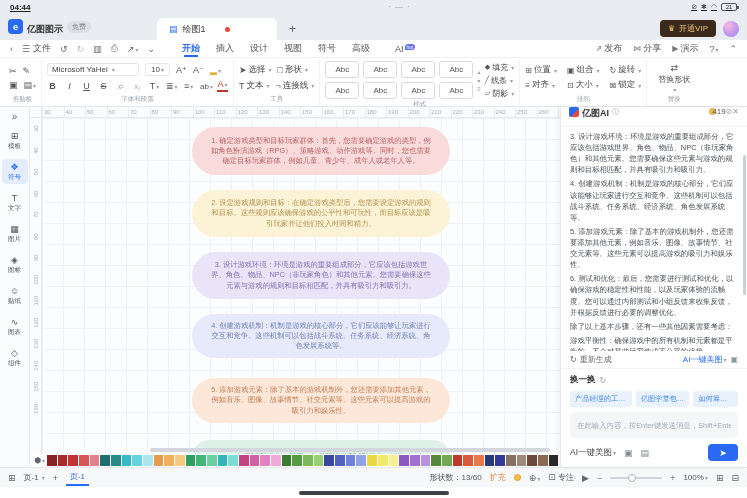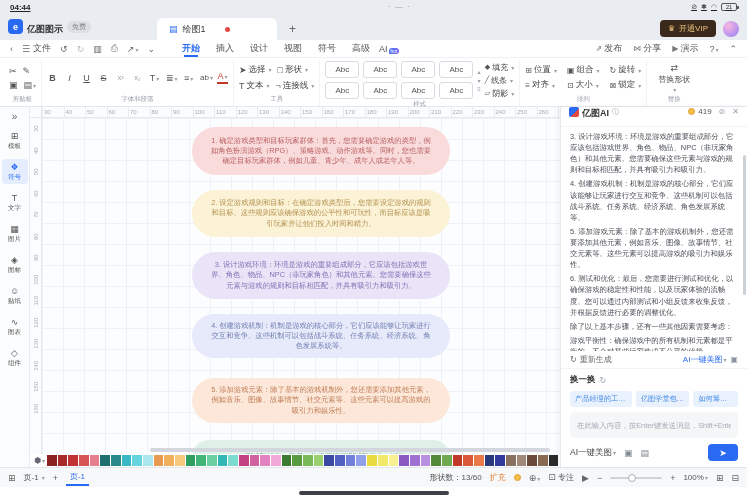--- a/index.html
+++ b/index.html
@@ -36,21 +36,21 @@
 
   
   .menubar { height:18px; background:#fff; display:flex; align-items:center; padding:0 10px; gap:9px;
              font-size:9px; color:#555; border-bottom:1px solid #eef0f3; }
   .mb-ic { font-size:9px; color:#666; }
   .mb-file { display:flex; gap:3px; align-items:center; }
   .menus { display:flex; gap:16px; margin-left:18px; height:100%; align-items:center; }
   .menu-item { position:relative; height:100%; display:flex; align-items:center; }
   .menu-item:nth-of-type(1) { color:#2a6af2; font-weight:bold; }
   .menu-item:nth-of-type(1):after { content:""; position:absolute; left:2px; right:2px; bottom:0; height:2px; background:#2a6af2; }
-  .ai-menu { position:relative; margin-left:0; display:flex; align-items:flex-end; }
+  .ai-menu { position:relative; margin-left:16px; display:flex; align-items:center; }
   .ai-hot { background:linear-gradient(90deg,#4a7df5,#7a5cf0); color:#fff; font-size:5px; border-radius:3px 3px 3px 0;
             padding:0 2px; margin:-4px 0 0 1px; }
   .mb-right { margin-left:auto; display:flex; align-items:center; gap:11px; color:#555; }
   .mb-right .w-ic { margin-right:2px; font-size:8px; color:#777; }
 
   
   .toolbar { height:49px; background:#fff; border-bottom:1px solid #e4e7eb; display:flex; padding:2px 4px 0; }
   .tgroup { display:flex; flex-direction:column; border-right:1px solid #f0f2f4; padding:1px 5px 0; }
   .tgroup-body { flex:1; display:flex; align-items:center; gap:4px; }
   .tgroup-label { font-size:6.5px; color:#9aa1ab; text-align:center; padding:1px 0 2px; }
@@ -114,21 +114,21 @@
   .bucket { font-size:8px; color:#667; margin-right:1px; }
   .palette .sw { flex:1 1 auto; height:11px; }
 
   
   .ai-panel { width:187px; background:#fff; border-left:1px solid #e4e7eb; box-shadow:-2px 0 6px rgba(0,0,0,.05);
               display:flex; flex-direction:column; position:relative; z-index:5; }
   .ai-head { height:20px; display:flex; align-items:flex-start; gap:3px; padding:0 8px; border-bottom:1px solid #f1f3f5; }
   .ai-logo { width:10px; height:10px; border-radius:2px; background:linear-gradient(135deg,#2a6af2 60%,#e5483f 60%); }
   .ai-title { font-size:9px; font-weight:bold; color:#333; }
   .ai-info { font-size:7px; color:#98a0aa; }
-  .ai-head-right { margin-left:auto; display:flex; align-items:center; gap:7px; }
+  .ai-head-right { margin-left:auto; display:flex; align-items:center; }
   .coin { width:7px; height:7px; border-radius:50%; background:#f5c04a; border:1px solid #e09c2e; }
   .ai-credits { font-size:8px; color:#555; margin-left:-4px; }
   .hd-ic { font-size:8px; color:#98a0aa; }
   .ai-content { flex:1; overflow:hidden; padding:4px 9px 2px; }
   .ai-content .para { font-size:7.4px; line-height:1.5; color:#4a4f57; margin-bottom:3px; }
   .ai-scrollbar { position:absolute; right:1px; top:48px; width:3px; height:140px; background:#ccd1d8; border-radius:2px; }
   .ai-actions { display:flex; align-items:center; padding:3px 9px; gap:4px; border-bottom:1px solid #f1f3f5; }
   .regen { font-size:8px; color:#666; display:flex; gap:3px; align-items:center; }
   .beautify { margin-left:auto; font-size:8px; color:#2a6af2; }
   .copy-ic { font-size:8px; color:#8a929c; }
@@ -248,20 +248,27 @@
               <span class="tic cv">▤</span>
             </div>
       </div>
         </div>
       <div class="tgroup-label">剪贴板</div>
     </div>
 
     <div class="tgroup">
       <div class="tgroup-body">
           <div class="tcol">
+        <div class="trow">
+          <span class="font-select cv">Microsoft YaHei</span>
+          <span class="size-select cv">10</span>
+          <span class="fmt">A⁺</span>
+          <span class="fmt">A⁻</span>
+          <span class="fmt cv" style="color:#e2b33c">▂</span>
+        </div>
         <div class="trow">
           <span class="fmt b">B</span>
           <span class="fmt i">I</span>
           <span class="fmt u">U</span>
           <span class="fmt s">S</span>
           <span class="fmt sup">x²</span>
           <span class="fmt sub">x₂</span>
           <span class="fmt cv">T</span>
           <span class="fmt cv">≣</span>
           <span class="fmt cv">≡</span>

